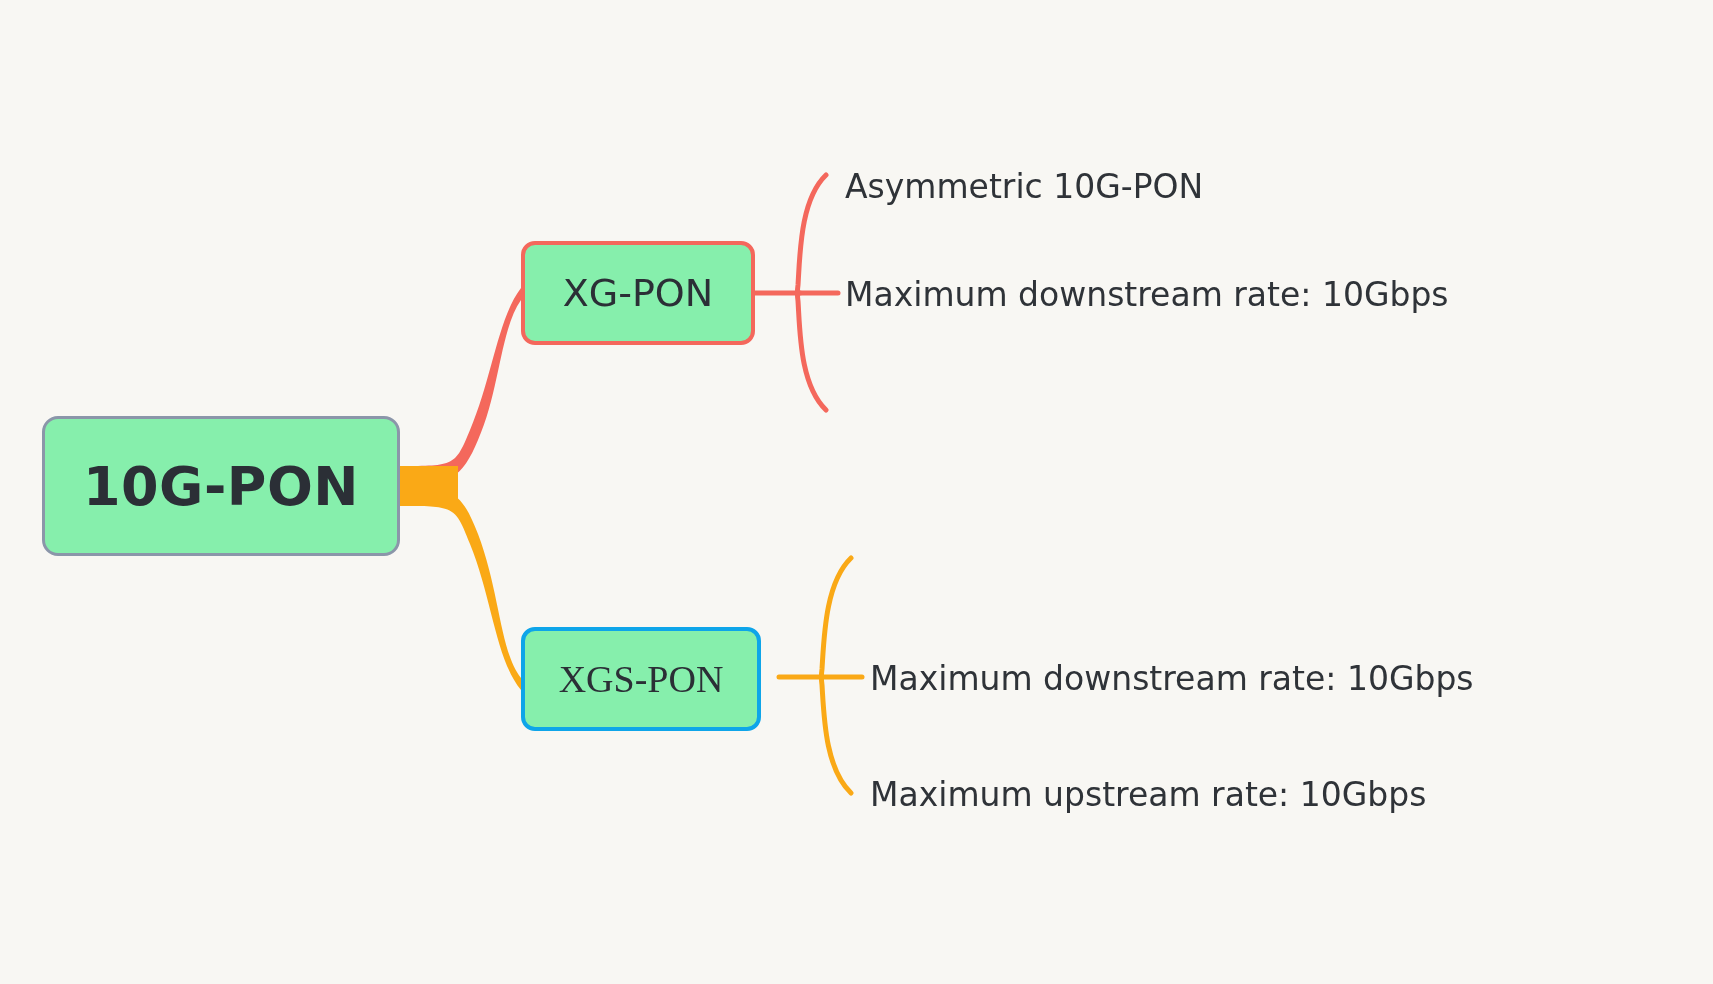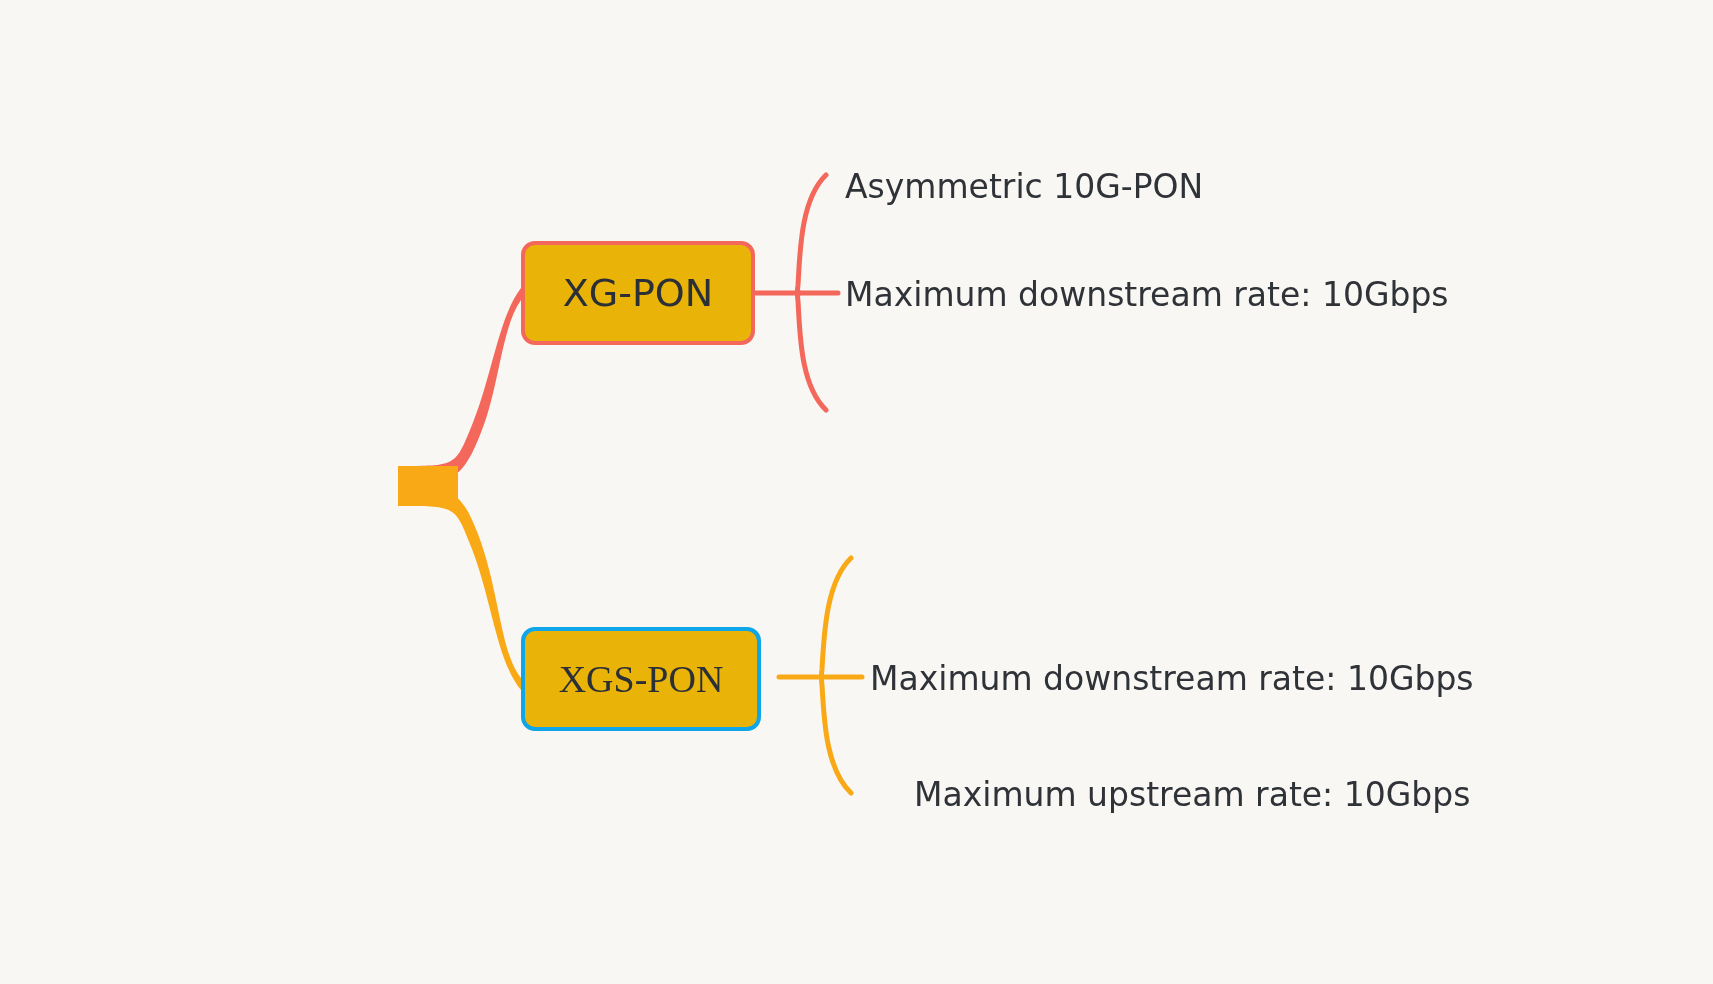--- a/index.html
+++ b/index.html
@@ -24,21 +24,21 @@
     position: absolute;
     left: 0;
     top: 0;
     width: 1713px;
     height: 984px;
     pointer-events: none;
   }
   .node {
     position: absolute;
     box-sizing: border-box;
-    background: #eab308;
+    background: #86efac;
     border-radius: 14px;
     display: flex;
     align-items: center;
     justify-content: center;
     text-align: left;
     color: #2b2f36;
     white-space: nowrap;
   }
   .node-root {
     left: 42px;
@@ -73,21 +73,21 @@
     font-size: 33px;
     color: #2f3338;
     white-space: nowrap;
     line-height: 1;
   }
   .leaf-top-1 { left: 845px; top: 162px; margin-top: 8px; }
   .leaf-top-2 { left: 845px; top: 278px; }
   .leaf-top-3 { left: 845px; top: 395px; }
   .leaf-bot-1 { left: 870px; top: 545px; }
   .leaf-bot-2 { left: 870px; top: 662px; }
-  .leaf-bot-3 { left: 870px; top: 778px; margin-left: 44px; }
+  .leaf-bot-3 { left: 870px; top: 778px; }
 </style>
 </head>
 <body>
 
 <div id="canvas">
 
   <svg class="links" viewBox="0 0 1713 984" xmlns="http://www.w3.org/2000/svg">
 
     <path d="M 400 466
              C 455 466, 455 466, 470 430
@@ -117,20 +117,23 @@
     <path d="M 798 293 L 838 293" stroke="#f4685c" stroke-width="5" fill="none" stroke-linecap="round"></path>
 
     <path d="M 779 677 L 822 677" stroke="#faa916" stroke-width="5" fill="none" stroke-linecap="round"></path>
     <path d="M 851 558
              C 825 583, 824 639, 822 669
              C 821 676, 821 678, 822 685
              C 824 716, 825 768, 851 793" stroke="#faa916" stroke-width="5" fill="none" stroke-linecap="round" stroke-linejoin="round"></path>
     <path d="M 822 677 L 862 677" stroke="#faa916" stroke-width="5" fill="none" stroke-linecap="round"></path>
   </svg>
 
+  <div class="node node-root">
+    <span>10G-PON</span>
+  </div>
 
   <div class="node node-xgpon">
     <span>XG-PON</span>
   </div>
 
   <div class="node node-xgspon">
     <span>XGS-PON</span>
   </div>
 
   <div class="leaf leaf-top-1">Asymmetric 10G-PON</div>

